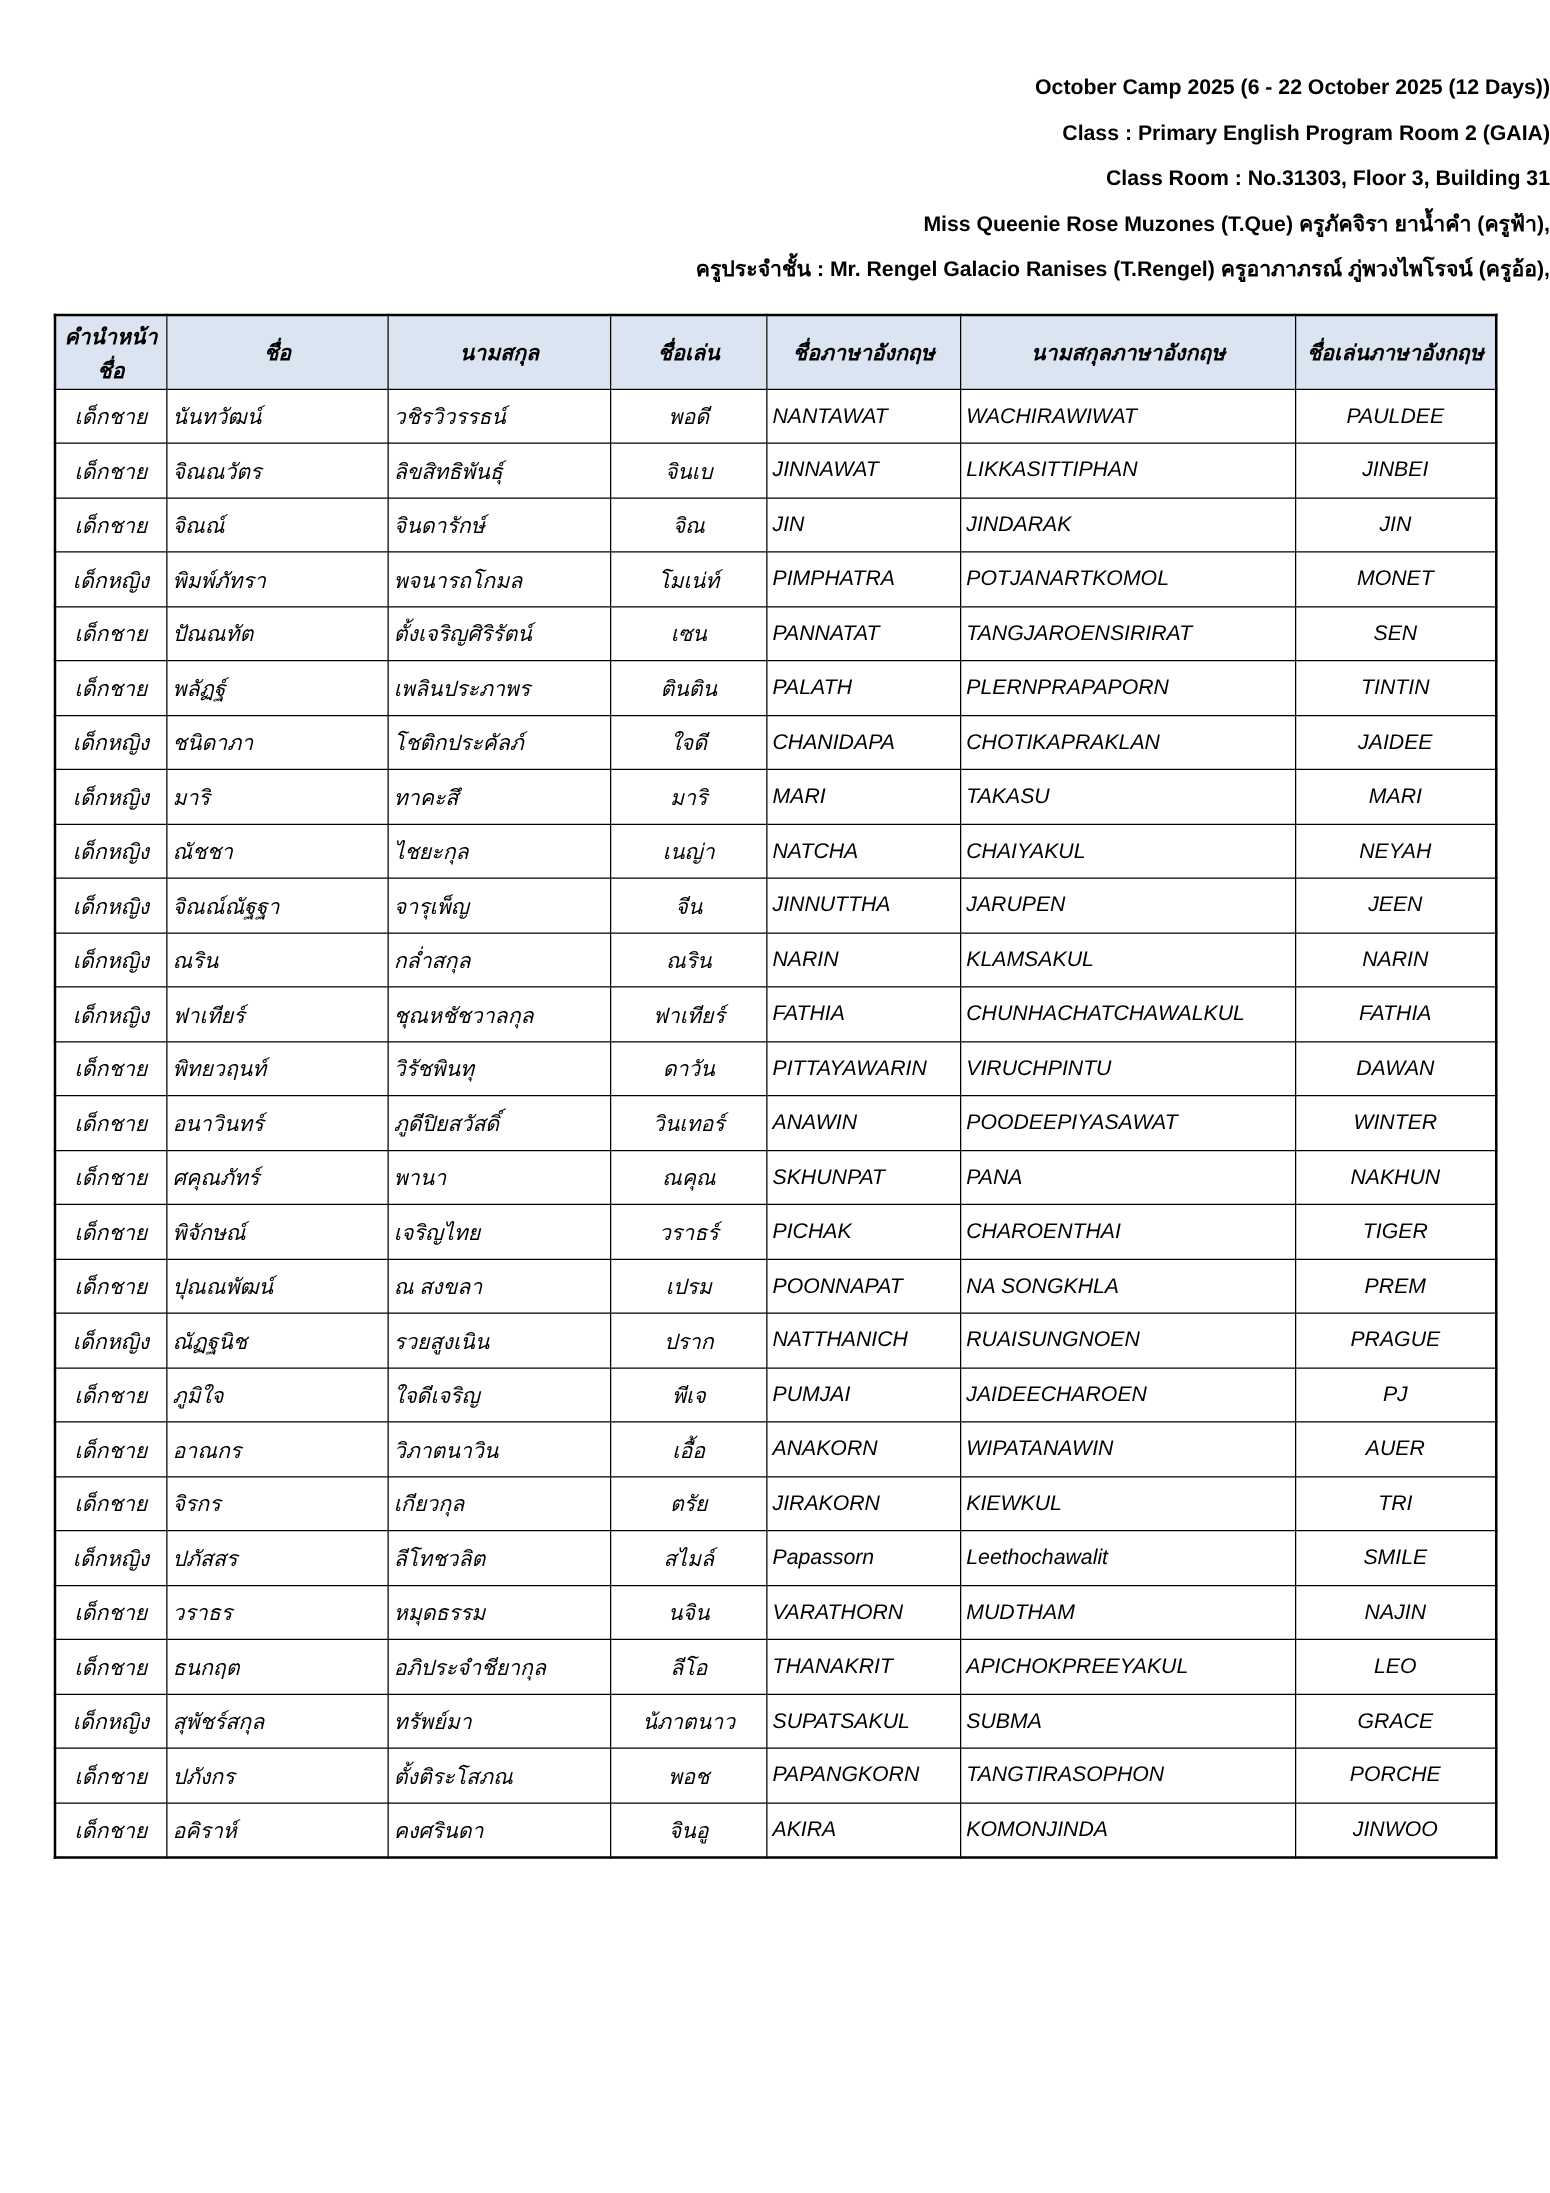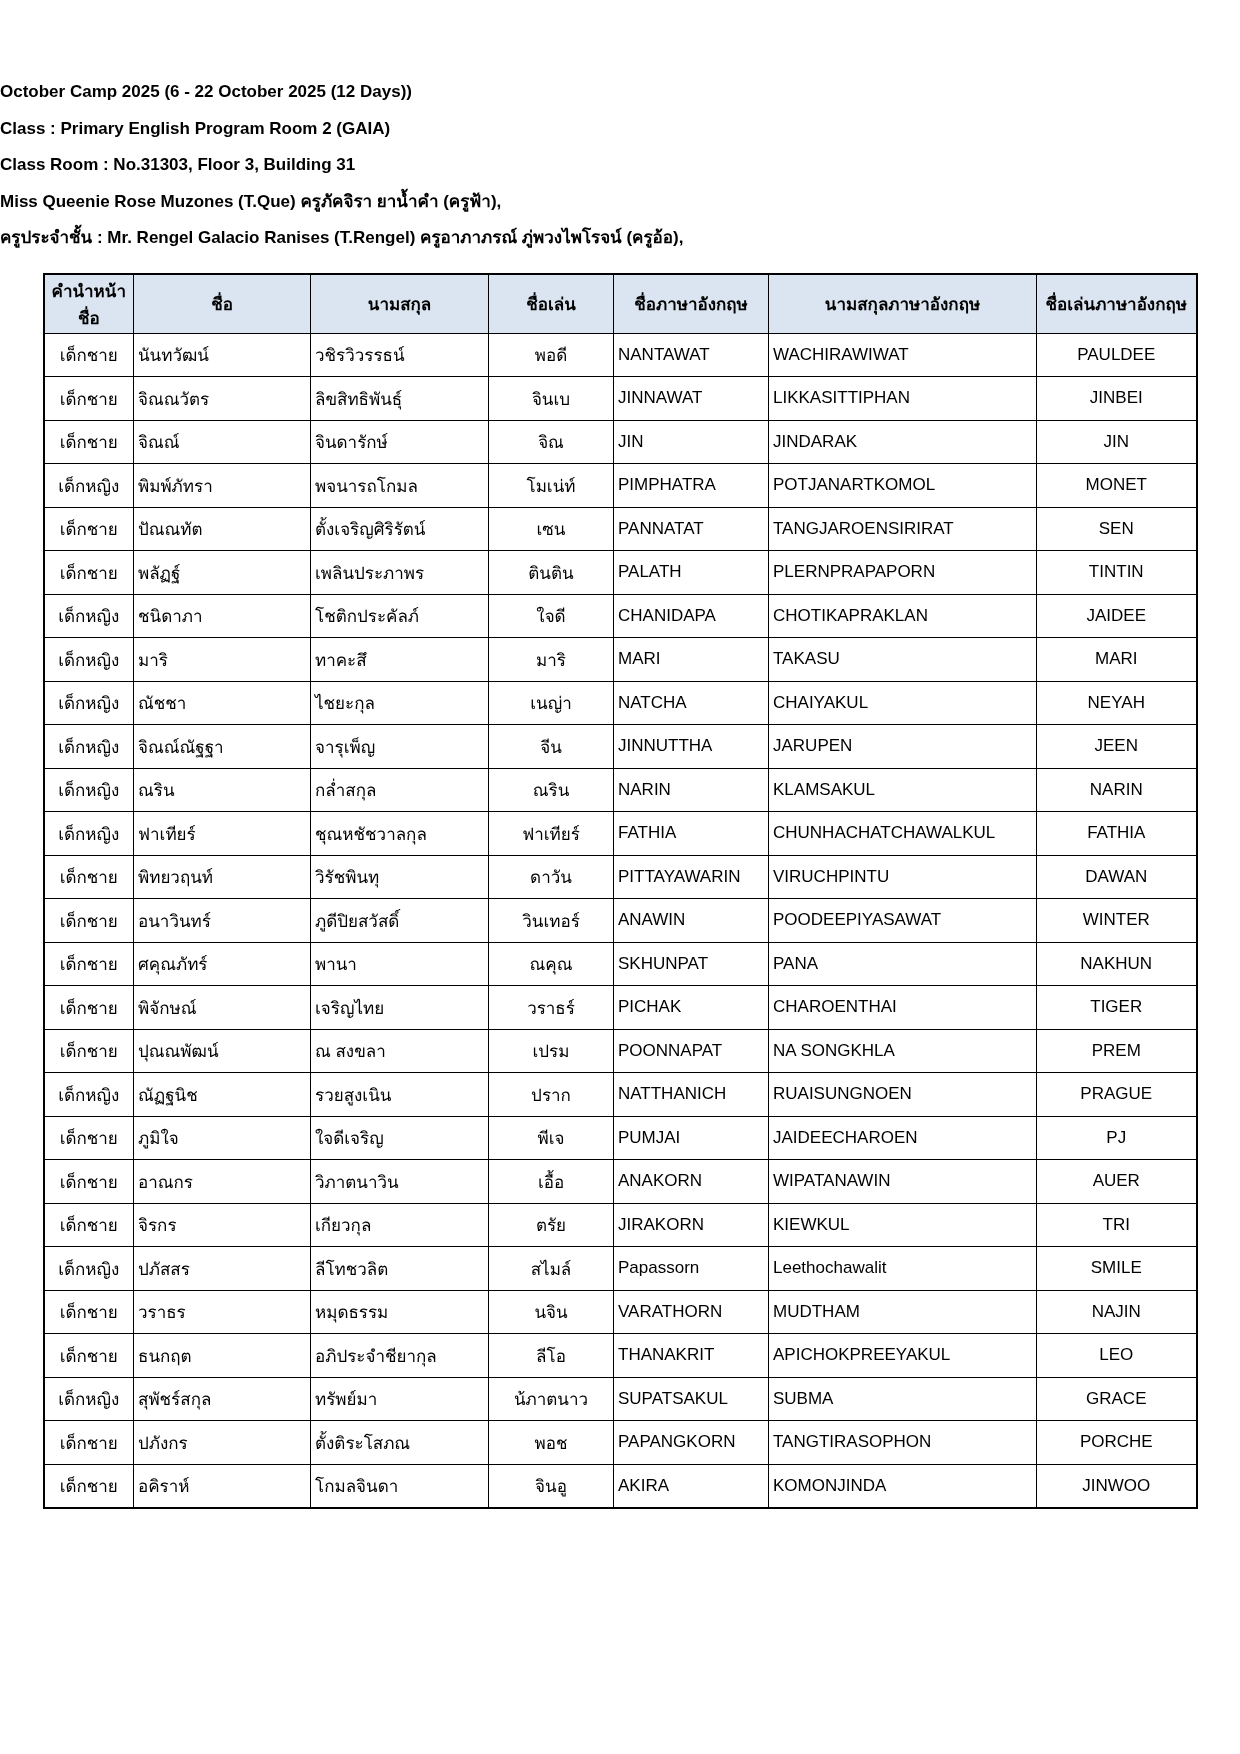--- a/index.html
+++ b/index.html
@@ -10,35 +10,36 @@
     color: #000000;
   }
   .page {
     position: relative;
     width: 1240px;
     min-height: 1754px;
     background: #ffffff;
     box-sizing: border-box;
   }
   .doc-header {
-    padding-top: 74px;
-    text-align: left;
+    padding-top: 52px;
+    text-align: right;
   }
   .title-line {
     font-size: 17px;
     font-weight: 700;
     line-height: 36.5px;
     white-space: pre-wrap;
   }
   table.roster {
     border-collapse: collapse;
     table-layout: fixed;
     margin: 16px auto 12px auto;
     width: 1153px;
     border: 2px solid #000000;
+    font-style: italic;
   }
   table.roster th, table.roster td {
     border: 1.5px solid #000000;
     font-size: 17px;
     height: 43.5px;
     box-sizing: border-box;
     padding: 2px 4px;
     overflow: hidden;
     vertical-align: middle;
   }
@@ -316,21 +317,21 @@
           <td class="al">ปภังกร</td>
           <td class="al">ตั้งติระโสภณ</td>
           <td class="ac">พอช</td>
           <td class="al">PAPANGKORN</td>
           <td class="al">TANGTIRASOPHON</td>
           <td class="ac">PORCHE</td>
         </tr>
         <tr>
           <td class="ac">เด็กชาย</td>
           <td class="al">อคิราห์</td>
-          <td class="al">โกมลจินดา</td>
+          <td class="al">คงศรินดา</td>
           <td class="ac">จินอู</td>
           <td class="al">AKIRA</td>
           <td class="al">KOMONJINDA</td>
           <td class="ac">JINWOO</td>
         </tr>
       </tbody>
   </table>
 
 </div>
 

